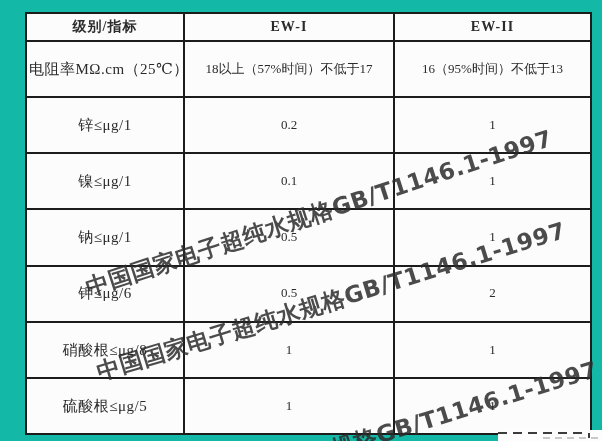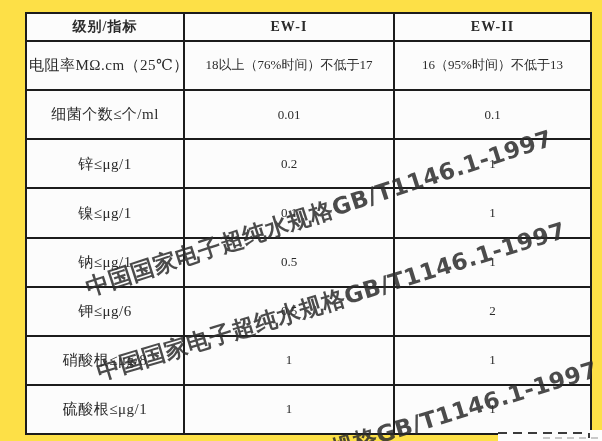--- a/index.html
+++ b/index.html
@@ -1,17 +1,17 @@
 <!DOCTYPE html>
 <html><head>
 <meta charset="utf-8">
 <style>
   html,body{margin:0;padding:0;}
   body{width:602px;height:441px;background:#ffffff;font-family:"Liberation Serif","DejaVu Serif",serif;}
-  .page{position:relative;width:602px;height:441px;overflow:hidden;background:#fde047;}
+  .page{position:relative;width:602px;height:441px;overflow:hidden;background:#14b8a6;}
   table.spec{
     position:absolute;left:25px;top:12px;width:565px;height:423px;
     border-collapse:collapse;table-layout:fixed;color:#2b2b2b;background:#fcfcfc;
   }
   .spec th,.spec td{
     border:2px solid #1c1c1c;text-align:center;vertical-align:middle;
     padding:0 2px;font-size:13px;line-height:1.1;overflow:hidden;white-space:nowrap;
   }
   .spec th{font-weight:bold;font-size:14px;letter-spacing:1px;}
   .spec td.lab{font-size:15px;letter-spacing:0.5px;}
@@ -43,27 +43,22 @@
         <col style="width:197px">
     </colgroup>
     <tbody>
         <tr style="height:28px">
       <th>级别/指标</th>
       <th>EW-I</th>
       <th>EW-II</th>
     </tr>
     <tr>
       <td class="lab">电阻率MΩ.cm（25℃）</td>
-      <td>18以上（76%时间）不低于17</td>
+      <td>18以上（57%时间）不低于17</td>
       <td>16（95%时间）不低于13</td>
-    </tr>
-    <tr>
-      <td class="lab">细菌个数≤个/ml</td>
-      <td>0.01</td>
-      <td>0.1</td>
     </tr>
     <tr>
       <td class="lab">锌≤μg/1</td>
       <td>0.2</td>
       <td>1</td>
     </tr>
     <tr>
       <td class="lab">镍≤μg/1</td>
       <td>0.1</td>
       <td>1</td>
@@ -77,21 +72,21 @@
       <td class="lab">钾≤μg/6</td>
       <td>0.5</td>
       <td>2</td>
     </tr>
     <tr>
       <td class="lab">硝酸根≤μg/8</td>
       <td>1</td>
       <td>1</td>
     </tr>
     <tr>
-      <td class="lab">硫酸根≤μg/1</td>
+      <td class="lab">硫酸根≤μg/5</td>
       <td>1</td>
       <td>1</td>
     </tr>
   </tbody>
     </table>
 
   <div class="wm wm-a">中国国家电子超纯水规格GB/T1146.1-1997</div>
   <div class="wm wm-b">中国国家电子超纯水规格GB/T1146.1-1997</div>
   <div class="wm wm-c">中国国家电子超纯水规格GB/T1146.1-1997</div>
 

